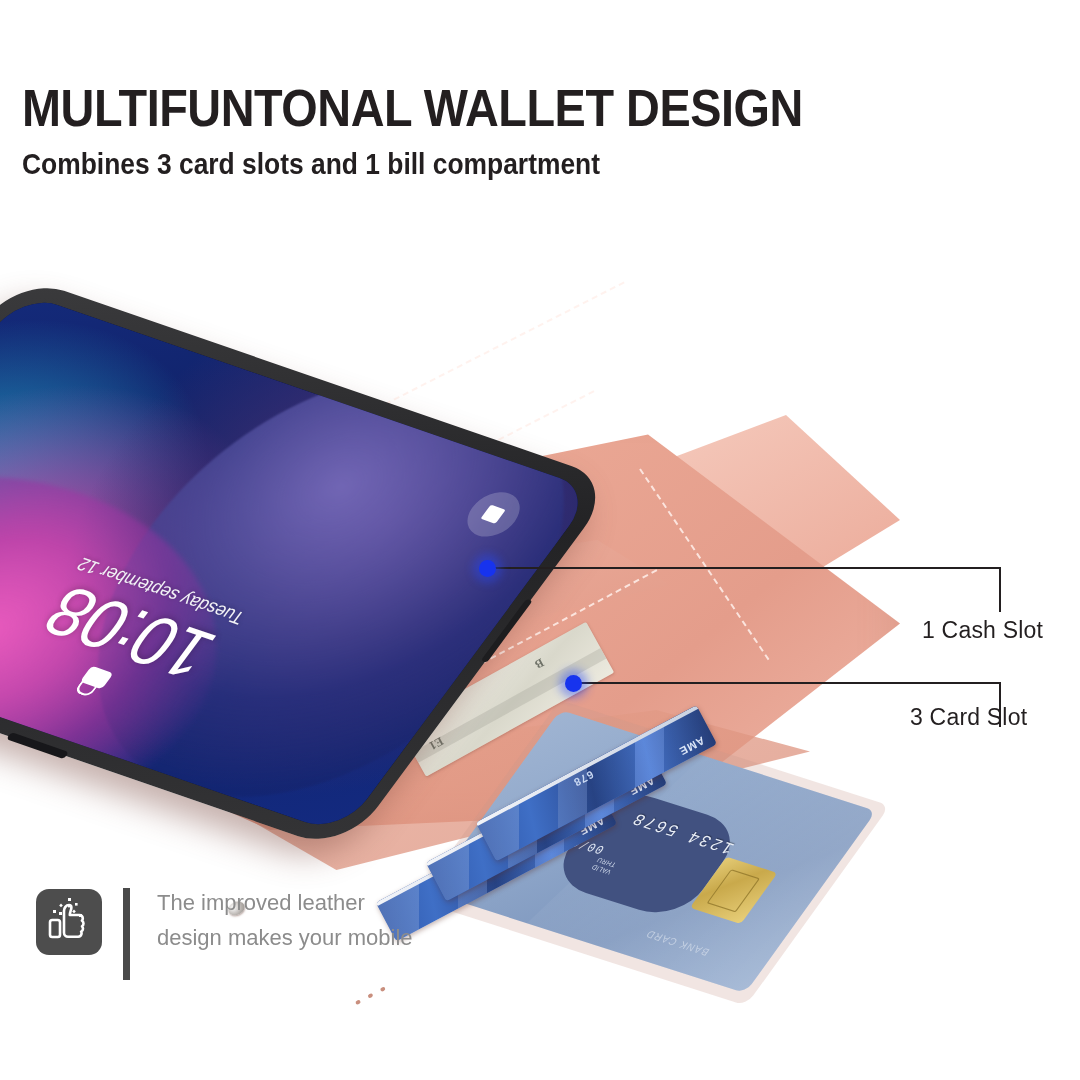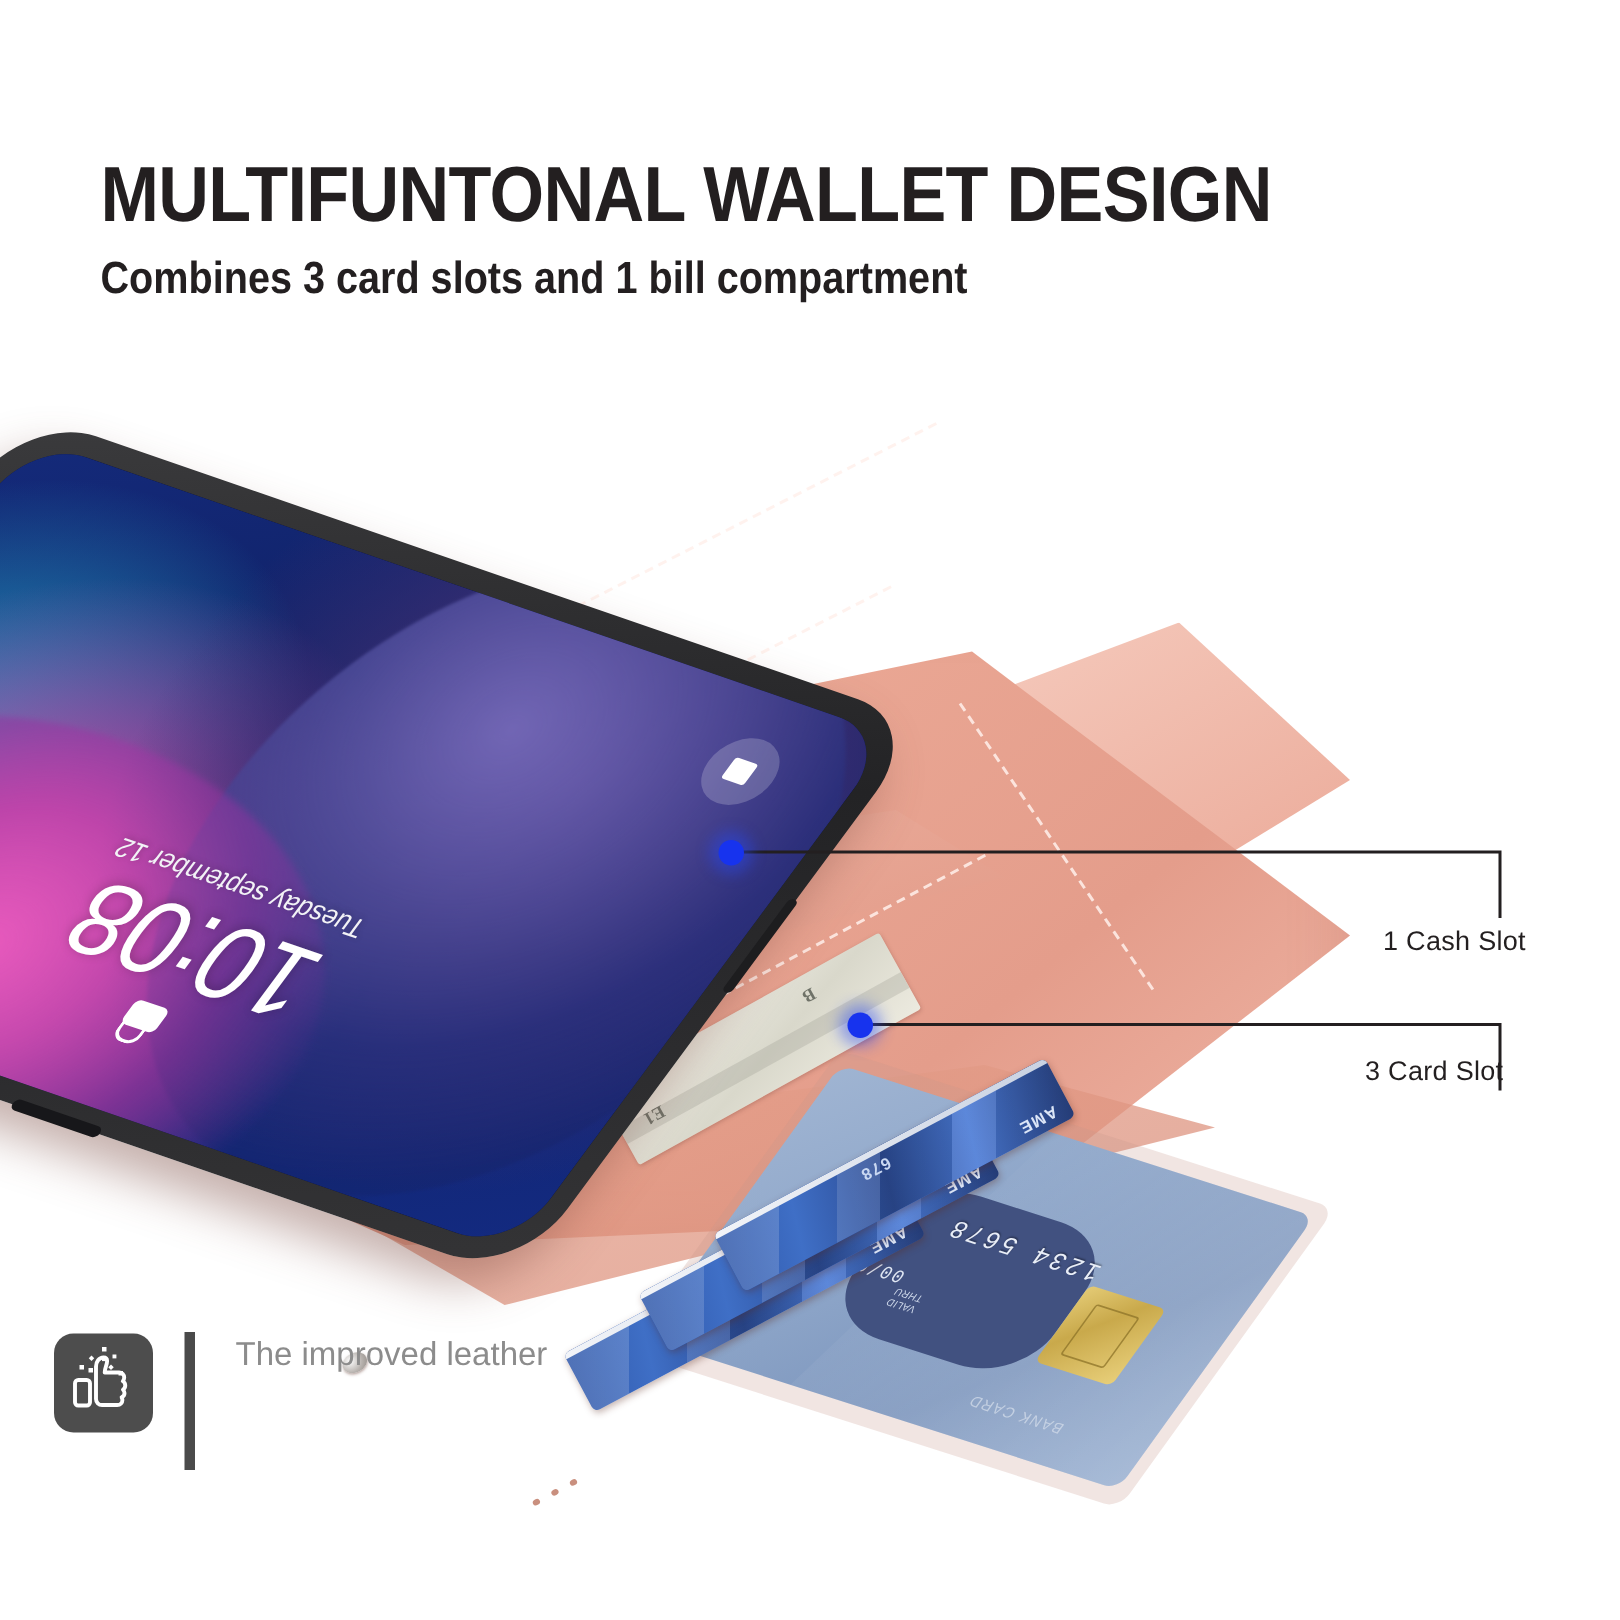--- a/index.html
+++ b/index.html
@@ -6,21 +6,21 @@
   body{
     width:1080px;height:1080px;
     background:#ffffff;
     font-family:"Liberation Sans", sans-serif;
     overflow:hidden;
     position:relative;
   }
   .stage{position:absolute;inset:0;}
 
   
-  .header{position:absolute;left:22px;top:103px;width:1000px;margin-left:45px;}
+  .header{position:absolute;left:22px;top:81px;width:1000px;}
   .title{
     font-family:"Liberation Sans", sans-serif;
     font-weight:700;
     font-size:52px;
     line-height:54px;
     letter-spacing:-0.5px;
     color:#231f20;
     transform:scaleX(0.90);
     transform-origin:left center;
     white-space:nowrap;
@@ -281,21 +281,21 @@
   .holes i{
     display:inline-block;width:5px;height:4px;border-radius:50%;
     background:#c98f7e;margin-right:9px;
   }
 
   
   .callouts{position:absolute;inset:0;pointer-events:none;}
   .callout-label{
     position:absolute;
     font-family:"Liberation Sans", sans-serif;
-    font-size:18px;font-weight:400;color:#231f20;
+    font-size:23px;font-weight:400;color:#231f20;
     white-space:nowrap;
     letter-spacing:.2px;
   }
   .dot{
     position:absolute;width:17px;height:17px;border-radius:50%;
     background:#1733ee;
     box-shadow:0 0 9px 6px rgba(38,72,245,.42);
   }
 
   
@@ -435,16 +435,17 @@
           <rect x="9" y="14" width="3" height="3"></rect>
           <rect x="15" y="16" width="3" height="3"></rect>
           <rect x="35" y="18" width="3" height="3"></rect>
           <rect x="24" y="9" width="2.4" height="2.4"></rect>
         </g>
       </svg>
     </div>
     <div class="feat-bar"></div>
     <div class="feat-text">
       <div>The improved leather</div>
+      <div>design makes your mobile</div>
     </div>
   </div>
 
 </div>
 
 </body></html>

